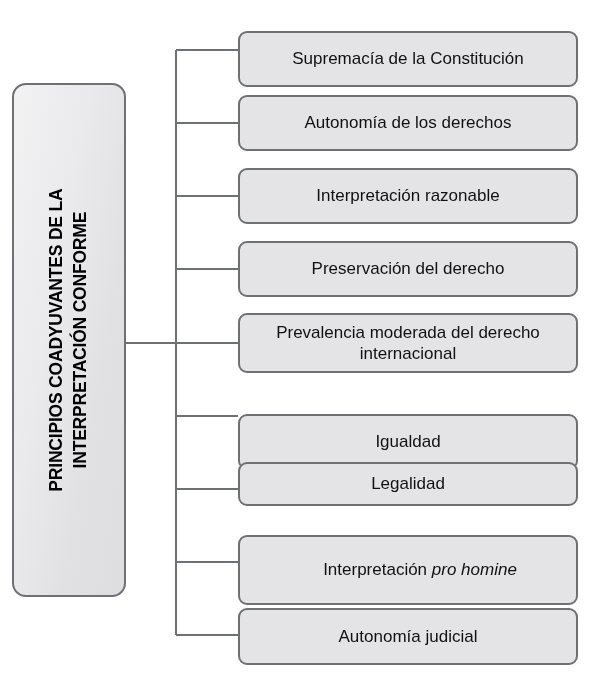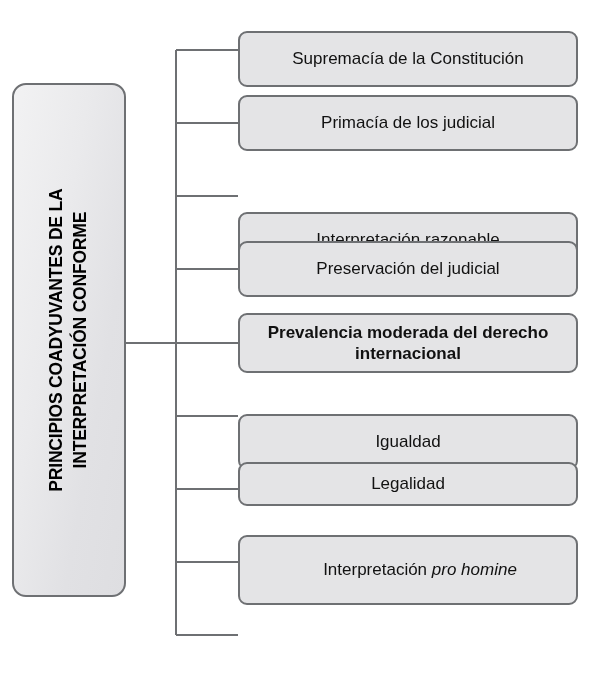--- a/index.html
+++ b/index.html
@@ -113,41 +113,44 @@
       <span class="line">PRINCIPIOS COADYUVANTES DE LA</span>
       <span class="line">INTERPRETACIÓN CONFORME</span>
     </div>
   </div>
 
   <div class="leaf-node" style="top:24px;height:56px;margin-top:7px;">
     <span class="leaf-label"><span>Supremacía de la Constitución</span><i></i></span>
   </div>
 
   <div class="leaf-node" style="top:95px;height:56px;">
-    <span class="leaf-label"><span>Primacía de los judicial</span><i></i></span>
+    <span class="leaf-label"><span>Autonomía de los derechos</span><i></i></span>
   </div>
 
-  <div class="leaf-node" style="top:168px;height:56px;margin-top:44px;">
+  <div class="leaf-node" style="top:168px;height:56px;">
     <span class="leaf-label"><span>Interpretación razonable</span><i></i></span>
   </div>
 
   <div class="leaf-node" style="top:241px;height:56px;">
-    <span class="leaf-label"><span>Preservación del judicial</span><i></i></span>
+    <span class="leaf-label"><span>Preservación del derecho</span><i></i></span>
   </div>
 
-  <div class="leaf-node" style="top:313px;height:60px;font-weight:bold;">
+  <div class="leaf-node" style="top:313px;height:60px;">
     <span class="leaf-label"><span>Prevalencia moderada del derecho internacional</span><i></i></span>
   </div>
 
   <div class="leaf-node" style="top:414px;height:56px;">
     <span class="leaf-label"><span>Igualdad</span><i></i></span>
   </div>
 
   <div class="leaf-node" style="top:462px;height:44px;">
     <span class="leaf-label"><span>Legalidad</span><i></i></span>
   </div>
 
   <div class="leaf-node" style="top:535px;height:70px;padding-left:24px;">
     <span class="leaf-label"><span>Interpretación </span><i>pro homine</i></span>
   </div>
 
+  <div class="leaf-node" style="top:608px;height:57px;">
+    <span class="leaf-label"><span>Autonomía judicial</span><i></i></span>
+  </div>
 
 </div>
 
 </body></html>

